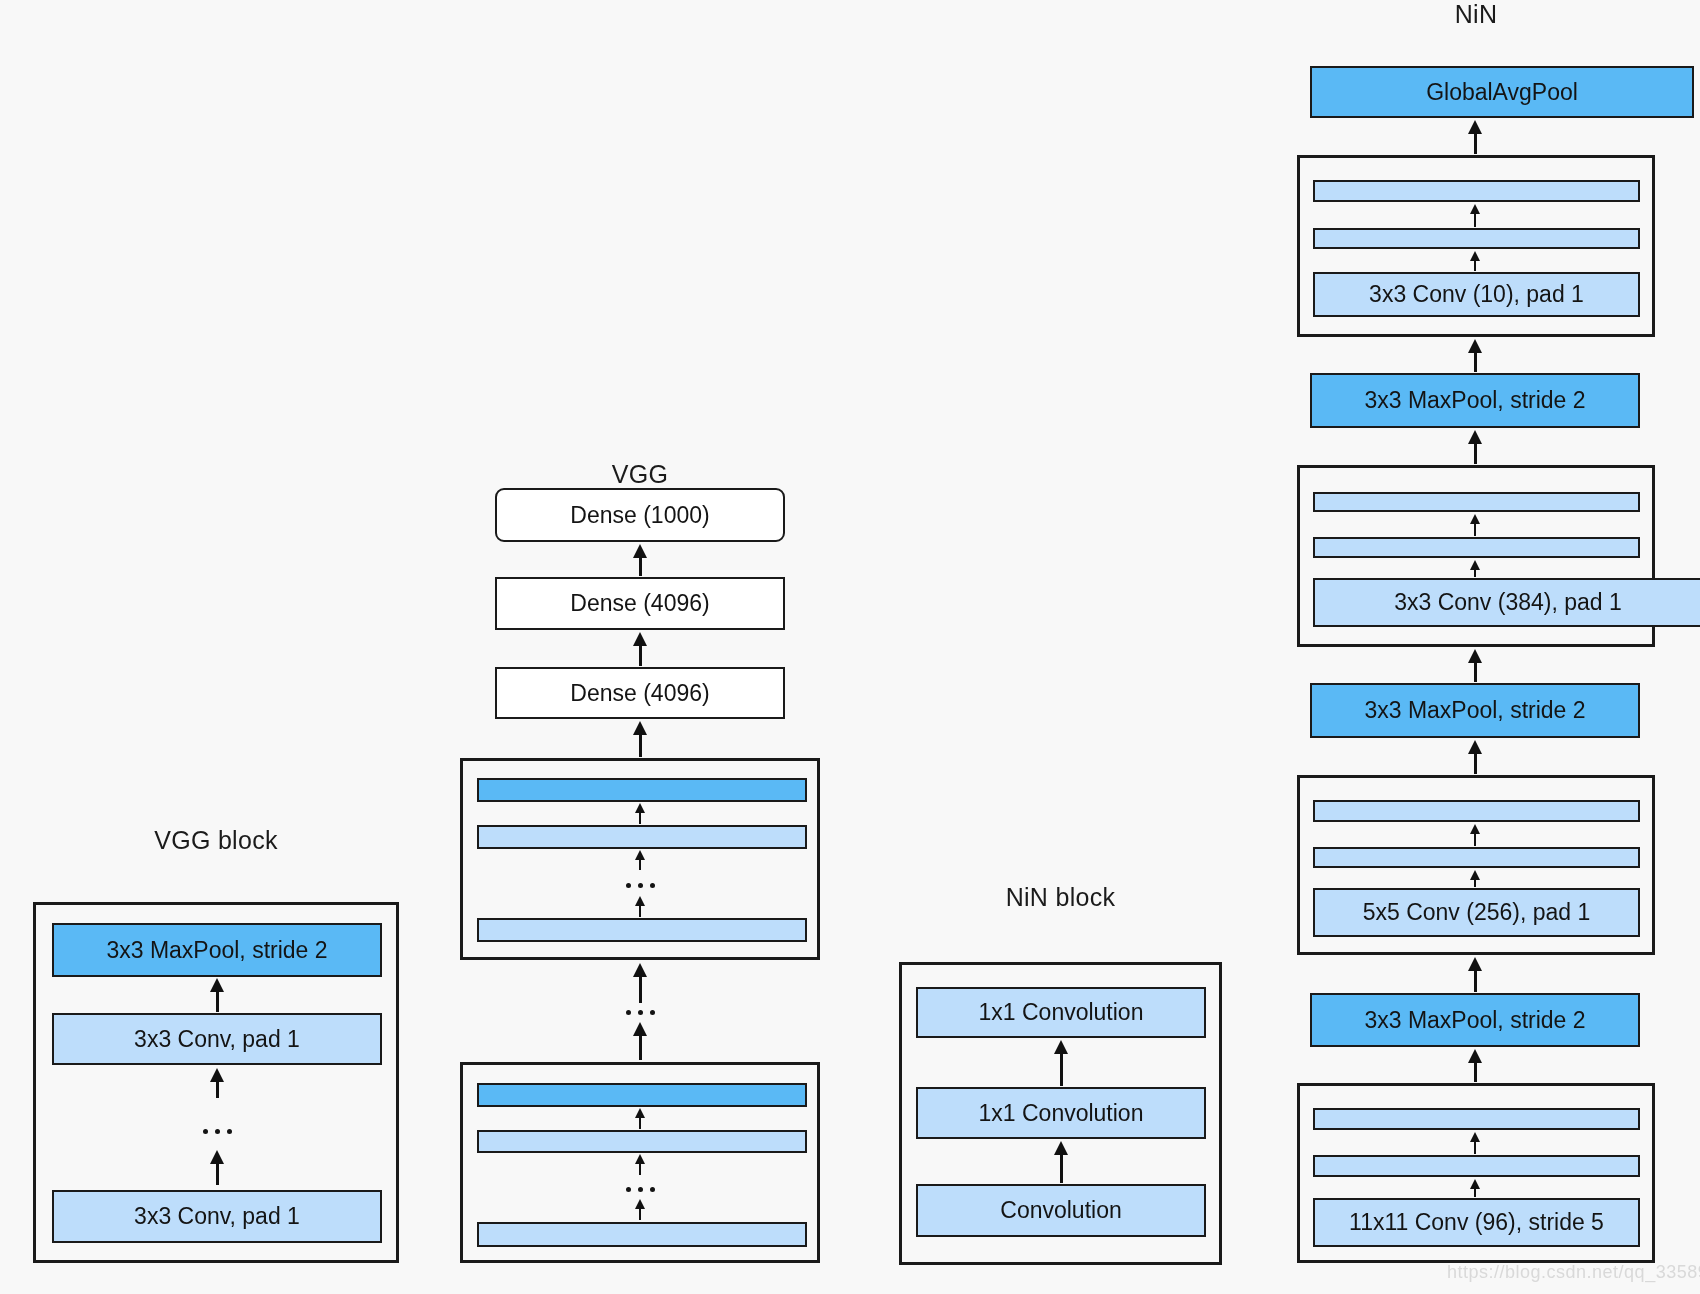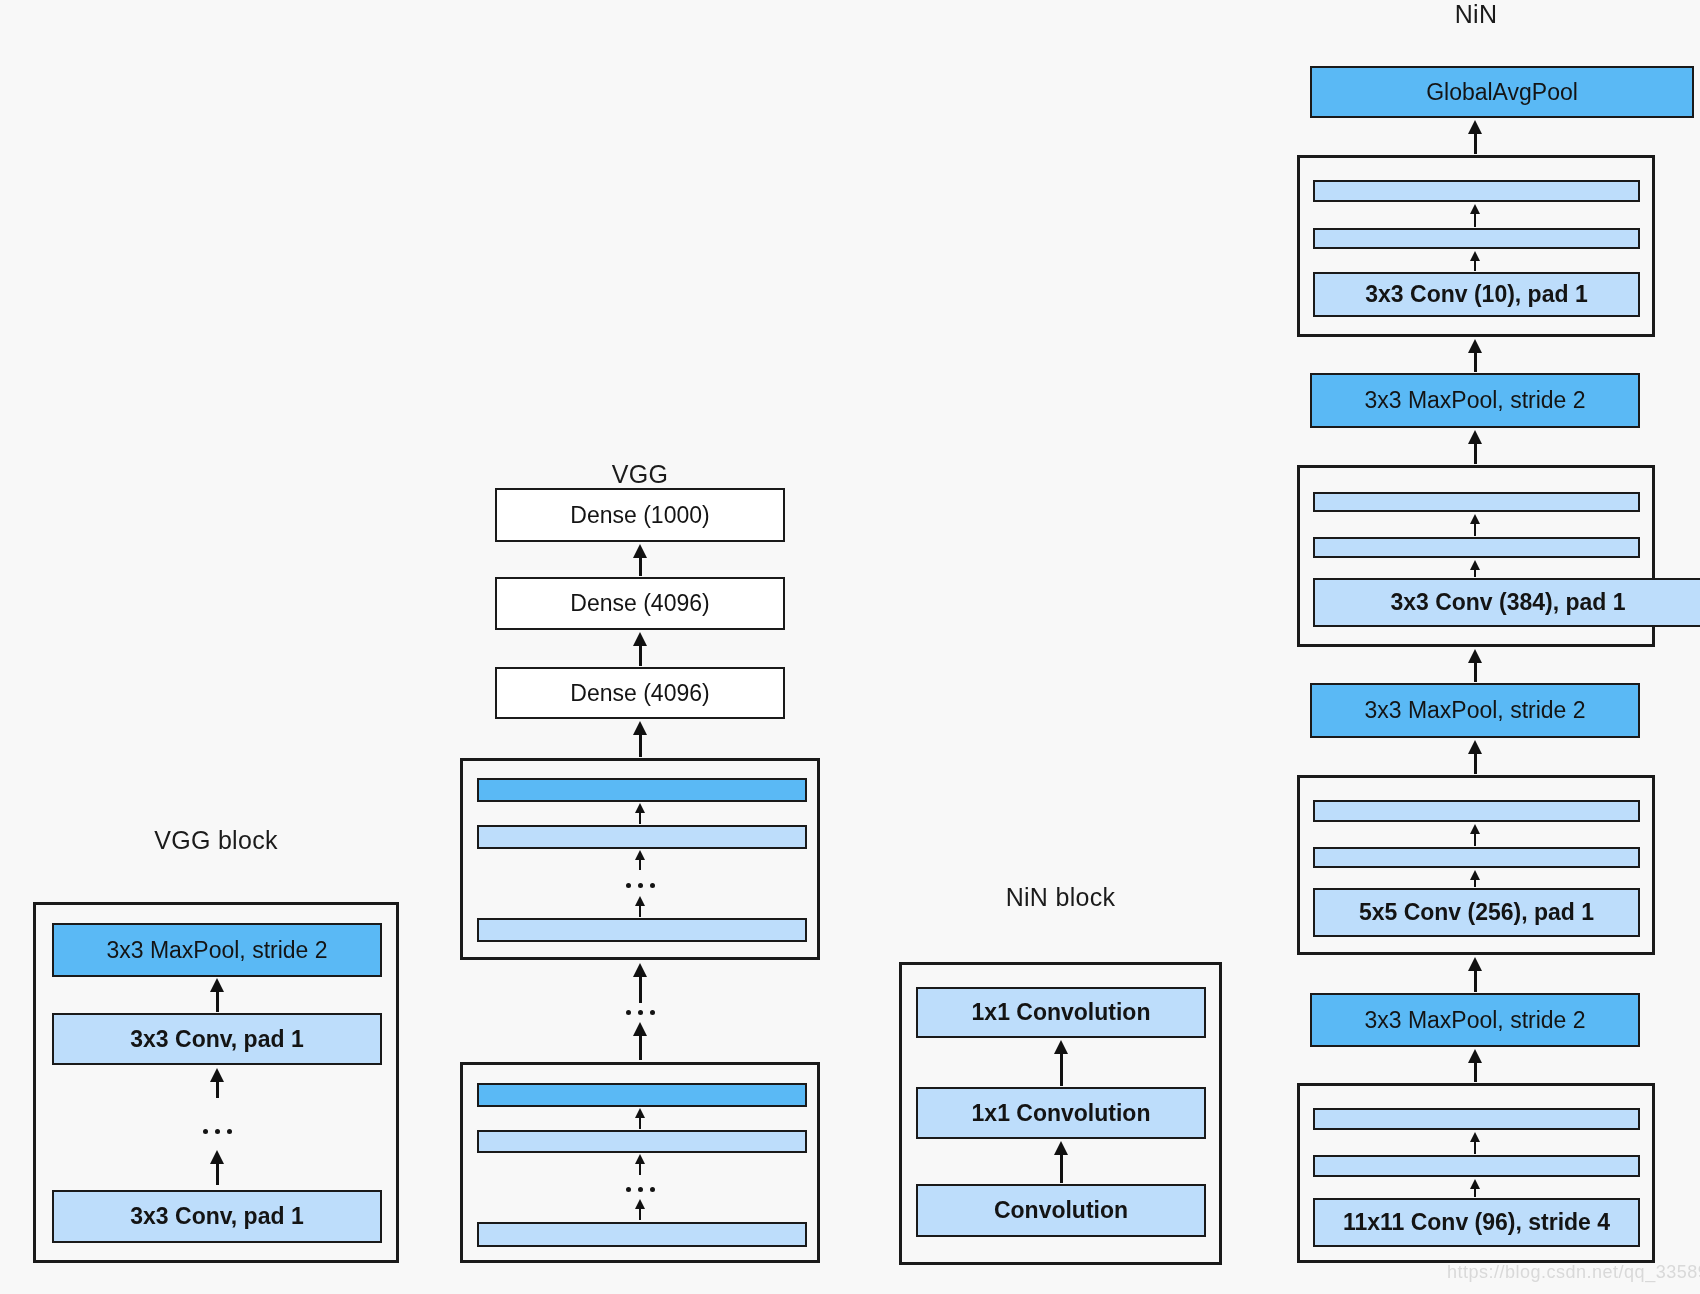--- a/index.html
+++ b/index.html
@@ -17,21 +17,21 @@
   .container{
     position:absolute;border:3px solid #1a1a1a;box-sizing:border-box;
     background:transparent;
   }
   .box{
     position:absolute;border:2px solid #1a1a1a;box-sizing:border-box;
     display:flex;align-items:center;justify-content:center;
     font-size:23px;color:#141414;white-space:nowrap;
   }
   .pool{background:var(--pool_fill,#5ab9f5);}
-  .conv{background:var(--conv_fill,#bdddfb);font-weight:bold;}
+  .conv{background:var(--conv_fill,#bdddfb);}
   .dense{background:var(--dense_fill,#ffffff);}
   .bar{
     position:absolute;border:2px solid #1a1a1a;box-sizing:border-box;
   }
   
   .arrow{position:absolute;width:14px;margin-left:-7px;}
   .arrow::before{
     content:"";position:absolute;top:0;left:0;
     border-left:7px solid transparent;border-right:7px solid transparent;
     border-bottom:14px solid #111;
@@ -78,21 +78,21 @@
       <i></i>
       <i></i>
     </div>
 
   <div class="arrow" style="left:217px;top:1150px;height:35px;"></div>
 
   <div class="box conv" style="left:52px;top:1190px;width:330px;height:53px;">3x3 Conv, pad 1</div>
 
   <div class="title" style="left:460px;top:424px;width:360px;margin-top:36px;">VGG</div>
 
-  <div class="box dense" style="left:495px;top:488px;width:290px;height:54px;">Dense (1000)</div>
+  <div class="box dense" style="left:495px;top:488px;width:290px;height:54px;border-radius:9px;">Dense (1000)</div>
 
   <div class="arrow" style="left:640px;top:544px;height:32px;"></div>
 
   <div class="box dense" style="left:495px;top:577px;width:290px;height:53px;">Dense (4096)</div>
 
   <div class="arrow" style="left:640px;top:632px;height:34px;"></div>
 
   <div class="box dense" style="left:495px;top:667px;width:290px;height:52px;">Dense (4096)</div>
 
   <div class="arrow" style="left:640px;top:721px;height:36px;"></div>
@@ -188,17 +188,17 @@
 
   <div class="box pool" style="left:1310px;top:993px;width:330px;height:54px;">3x3 MaxPool, stride 2</div>
 
   <div class="arrow" style="left:1475px;top:1049px;height:33px;"></div>
 
   <div class="container" style="left:1297px;top:1083px;width:358px;height:180px;"></div>
   <div class="bar conv" style="left:1313px;top:1108px;width:327px;height:22px;"></div>
   <div class="arrow sm" style="left:1475px;top:1132px;height:22px;"></div>
   <div class="bar conv" style="left:1313px;top:1155px;width:327px;height:22px;"></div>
   <div class="arrow sm" style="left:1475px;top:1179px;height:18px;"></div>
-  <div class="box conv" style="left:1313px;top:1198px;width:327px;height:49px;">11x11 Conv (96), stride 4</div>
+  <div class="box conv" style="left:1313px;top:1198px;width:327px;height:49px;">11x11 Conv (96), stride 5</div>
 
   <div class="watermark" style="left:1447px;top:1262px;">https://blog.csdn.net/qq_33589122</div>
 
 </div>
 
 </body></html>

